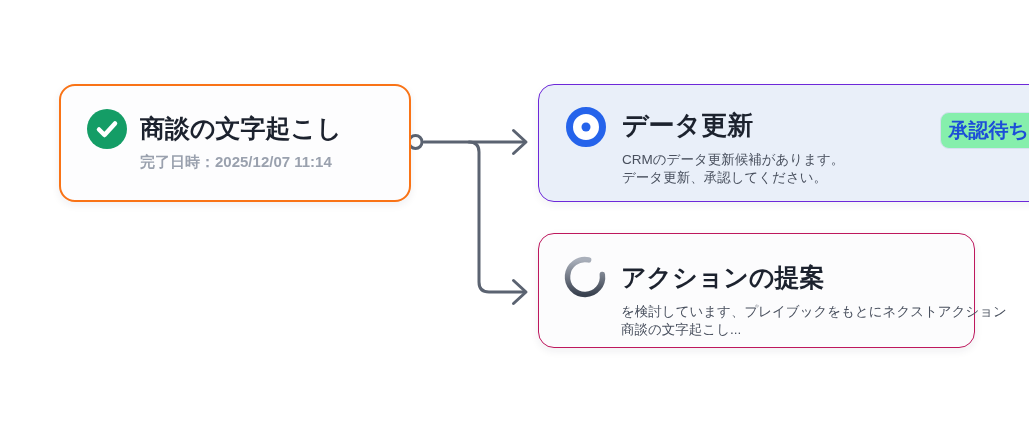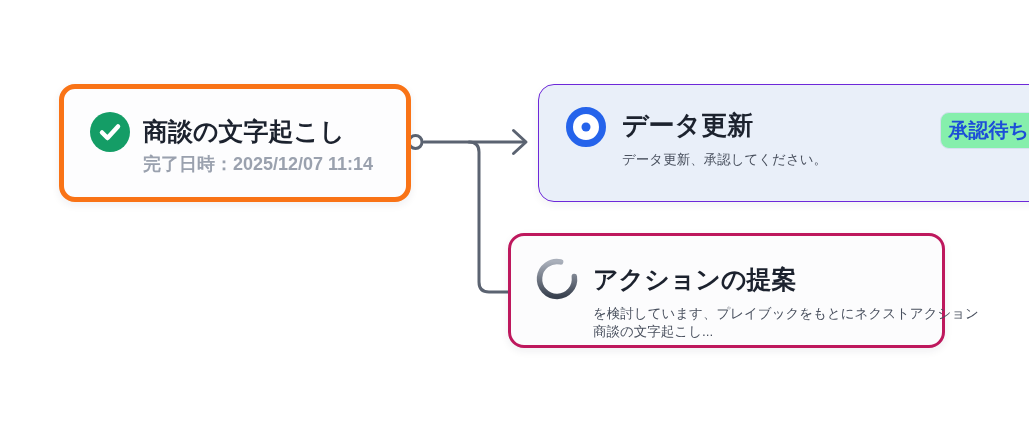--- a/index.html
+++ b/index.html
@@ -18,35 +18,35 @@
   }
   .card {
     position: absolute;
     border-radius: 16px;
     box-sizing: border-box;
   }
   .card-transcription {
     left: 59px; top: 84px;
     width: 352px; height: 118px;
     background: #fdfdfe;
-    border: 5px solid #f97316;
+    border: 2px solid #f97316;
     box-shadow: 0 3px 8px rgba(25, 35, 55, 0.07);
   }
   .card-data-update {
     left: 538px; top: 84px;
     width: 523px; height: 118px;
     background: #e9eff9;
     border: 1px solid #6d28d9;
     box-shadow: 0 3px 8px rgba(25, 35, 55, 0.06);
   }
   .card-action {
-    left: 508px; top: 233px;
+    left: 538px; top: 233px;
     width: 437px; height: 115px;
     background: #fcfcfd;
-    border: 3px solid #be185d;
+    border: 1px solid #be185d;
     box-shadow: 0 3px 8px rgba(25, 35, 55, 0.07);
   }
   .icon-wrap {
     position: absolute;
     width: 40px; height: 40px;
   }
   .card-transcription .icon-wrap { left: 26px; top: 23px; }
   .card-data-update  .icon-wrap { left: 27px; top: 22px; }
   .card-action .icon-wrap { left: 24px; top: 21px; width: 44px; height: 44px; }
   .card-text { position: absolute; }
@@ -57,21 +57,21 @@
     margin: 0;
     font-size: 25px;
     line-height: 29px;
     font-weight: 700;
     color: #1c222e;
     white-space: nowrap;
   }
   .card-data-update .card-title { font-size: 26px; }
   .card-subtitle {
     margin: 9px 0 0 0;
-    font-size: 18px;
+    font-size: 15px;
     line-height: 19px;
     font-weight: 600;
     color: #9aa1ae;
     white-space: nowrap;
   }
   .card-desc {
     margin: 11px 0 0 0;
     font-size: 13.5px;
     line-height: 17.5px;
     font-weight: 400;
@@ -127,20 +127,21 @@
   <section class="card card-data-update">
     <div class="icon-wrap">
       <svg width="40" height="40" viewBox="0 0 40 40">
         <circle cx="20" cy="20" r="16.5" fill="#ffffff" stroke="#2563eb" stroke-width="7"></circle>
         <circle cx="20" cy="20" r="4.5" fill="#2563eb"></circle>
       </svg>
     </div>
     <div class="card-text">
       <h2 class="card-title">データ更新</h2>
       <div class="card-desc">
+        <div>CRMのデータ更新候補があります。</div>
         <div>データ更新、承認してください。</div>
       </div>
     </div>
     <span class="status-badge">承認待ち</span>
   </section>
 
   <section class="card card-action">
     <div class="icon-wrap">
       <svg width="44" height="44" viewBox="0 0 44 44">
         <defs>

